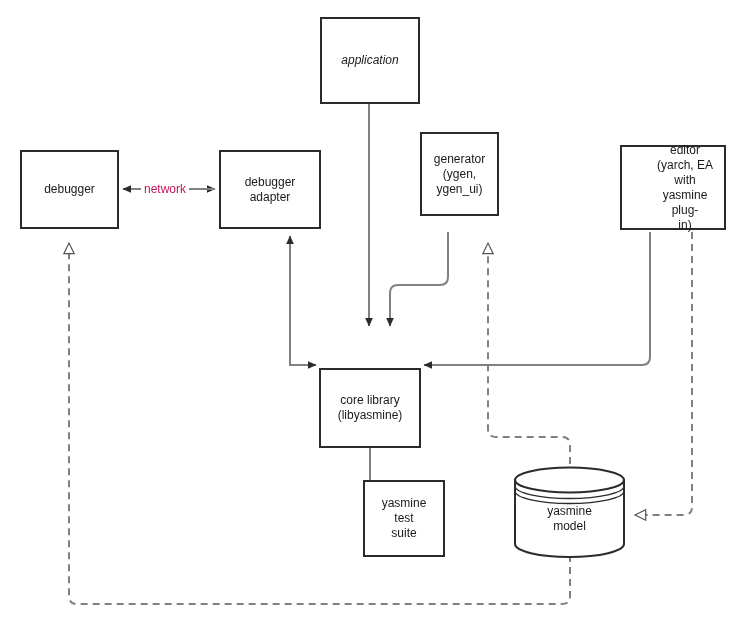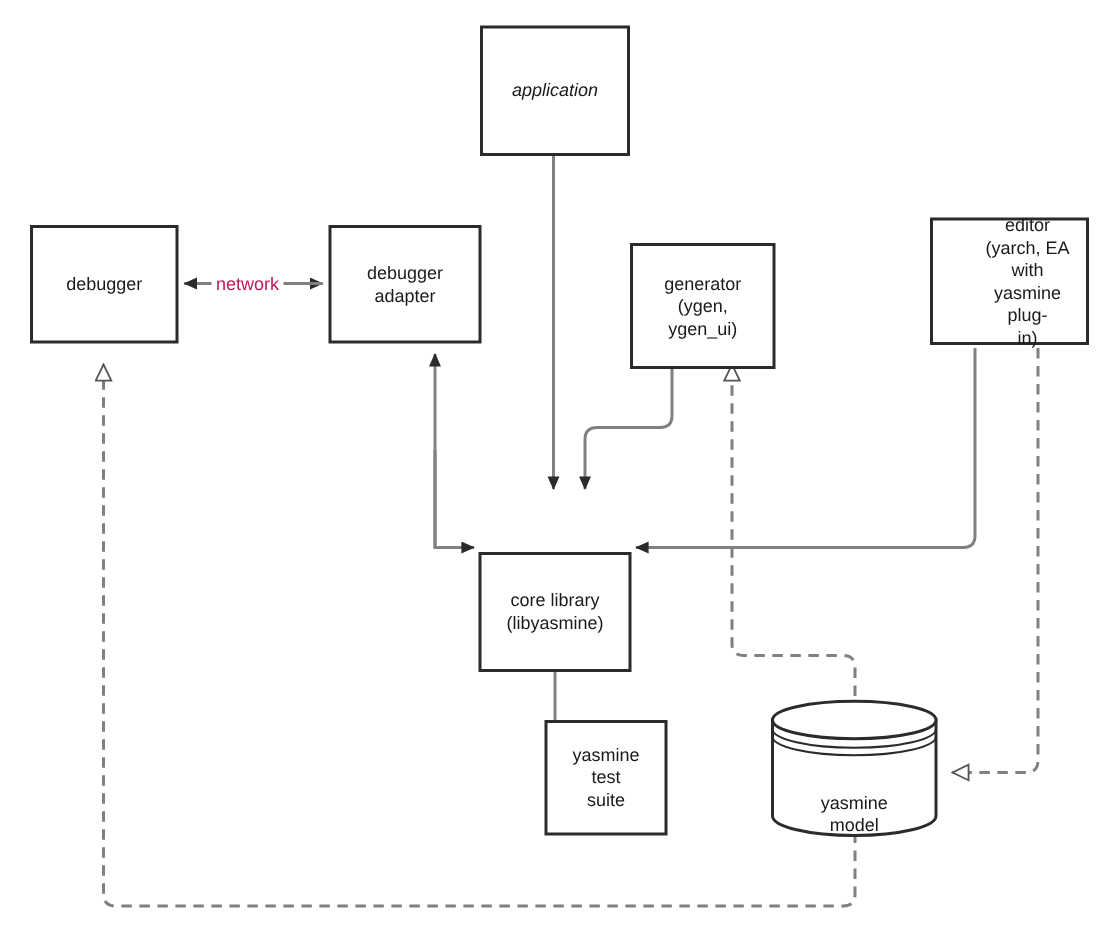--- a/index.html
+++ b/index.html
@@ -124,21 +124,21 @@
 
   <div class="node" style="left:20px; top:150px; width:99px; height:79px;">
     <span class="label">debugger</span>
   </div>
 
   <div class="node" style="left:219px; top:150px; width:102px; height:79px;">
     <span class="label">debugger
 adapter</span>
   </div>
 
-  <div class="node" style="left:420px; top:162px; width:97px; height:84px;">
+  <div class="node" style="left:420px; top:132px; width:79px; height:84px;">
     <span class="label">generator
 (ygen,
 ygen_ui)</span>
   </div>
 
   <div class="node" style="left:620px; top:145px; width:106px; height:85px;padding-left:24px;">
     <span class="label">editor
 (yarch, EA with
 yasmine plug-
 in)</span>
@@ -147,21 +147,21 @@
   <div class="node" style="left:319px; top:328px; width:102px; height:80px;margin-top:40px;">
     <span class="label">core library
 (libyasmine)</span>
   </div>
 
   <div class="node" style="left:319px; top:480px; width:82px; height:77px;margin-left:44px;">
     <span class="label">yasmine test
 suite</span>
   </div>
 
-  <div class="cylinder" style="left:513px; top:466px; width:113px; height:92px;align-items:flex-end;">
+  <div class="cylinder" style="left:513px; top:466px; width:113px; height:92px;">
     <svg class="cyl-svg" width="113" height="92" viewBox="0 0 113 92" xmlns="http://www.w3.org/2000/svg">
       <path d="M2,14 L2,78 A54.5,13 0 0 0 111,78 L111,14 Z" fill="#ffffff" stroke="#2b2b2b" stroke-width="2"></path>
       <ellipse cx="56.5" cy="14" rx="54.5" ry="12.5" fill="#ffffff" stroke="#2b2b2b" stroke-width="2"></ellipse>
       <path d="M2,20 A54.5,12.5 0 0 0 111,20" fill="none" stroke="#2b2b2b" stroke-width="1.3"></path>
       <path d="M2,25 A54.5,12.5 0 0 0 111,25" fill="none" stroke="#2b2b2b" stroke-width="1.3"></path>
     </svg>
     <span class="label">yasmine
 model</span>
   </div>
 

